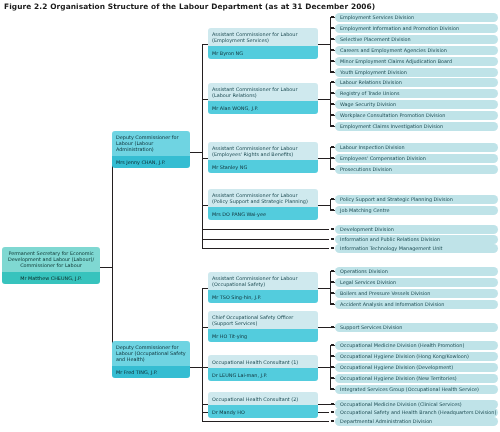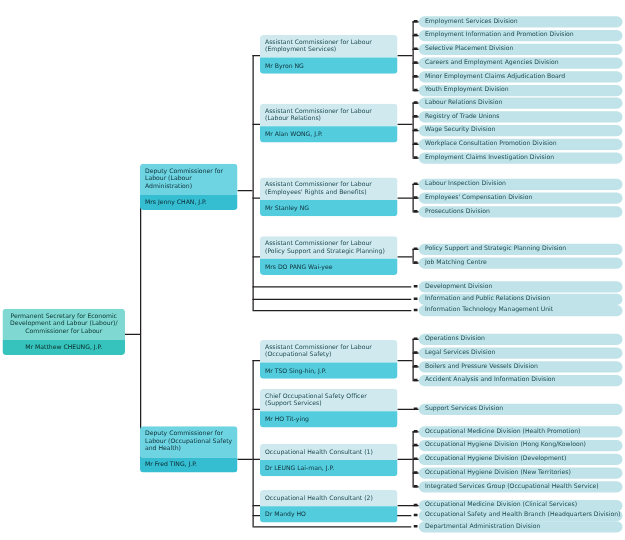--- a/index.html
+++ b/index.html
@@ -59,20 +59,21 @@
   }
   .bullet{
     position:absolute;width:2.6px;height:2.6px;background:#231f20;
   }
 </style>
 </head>
 <body>
 
 <div id="chart">
 
+  <div class="title">Figure 2.2  Organisation Structure of the Labour Department (as at 31 December 2006)</div>
 
   <div class="ln lnh" style="left:100px;top:267px;width:12px;"></div>
   <div class="ln lnv" style="left:112px;top:152px;height:215px;"></div>
   <div class="ln lnh" style="left:112px;top:152px;width:8px;"></div>
   <div class="ln lnh" style="left:112px;top:367px;width:8px;"></div>
 
   <div class="ln lnh" style="left:190px;top:152px;width:12px;"></div>
   <div class="ln lnv" style="left:202px;top:44px;height:204px;"></div>
   <div class="ln lnh" style="left:202px;top:44px;width:6px;"></div>
   <div class="ln lnh" style="left:202px;top:99px;width:6px;"></div>

